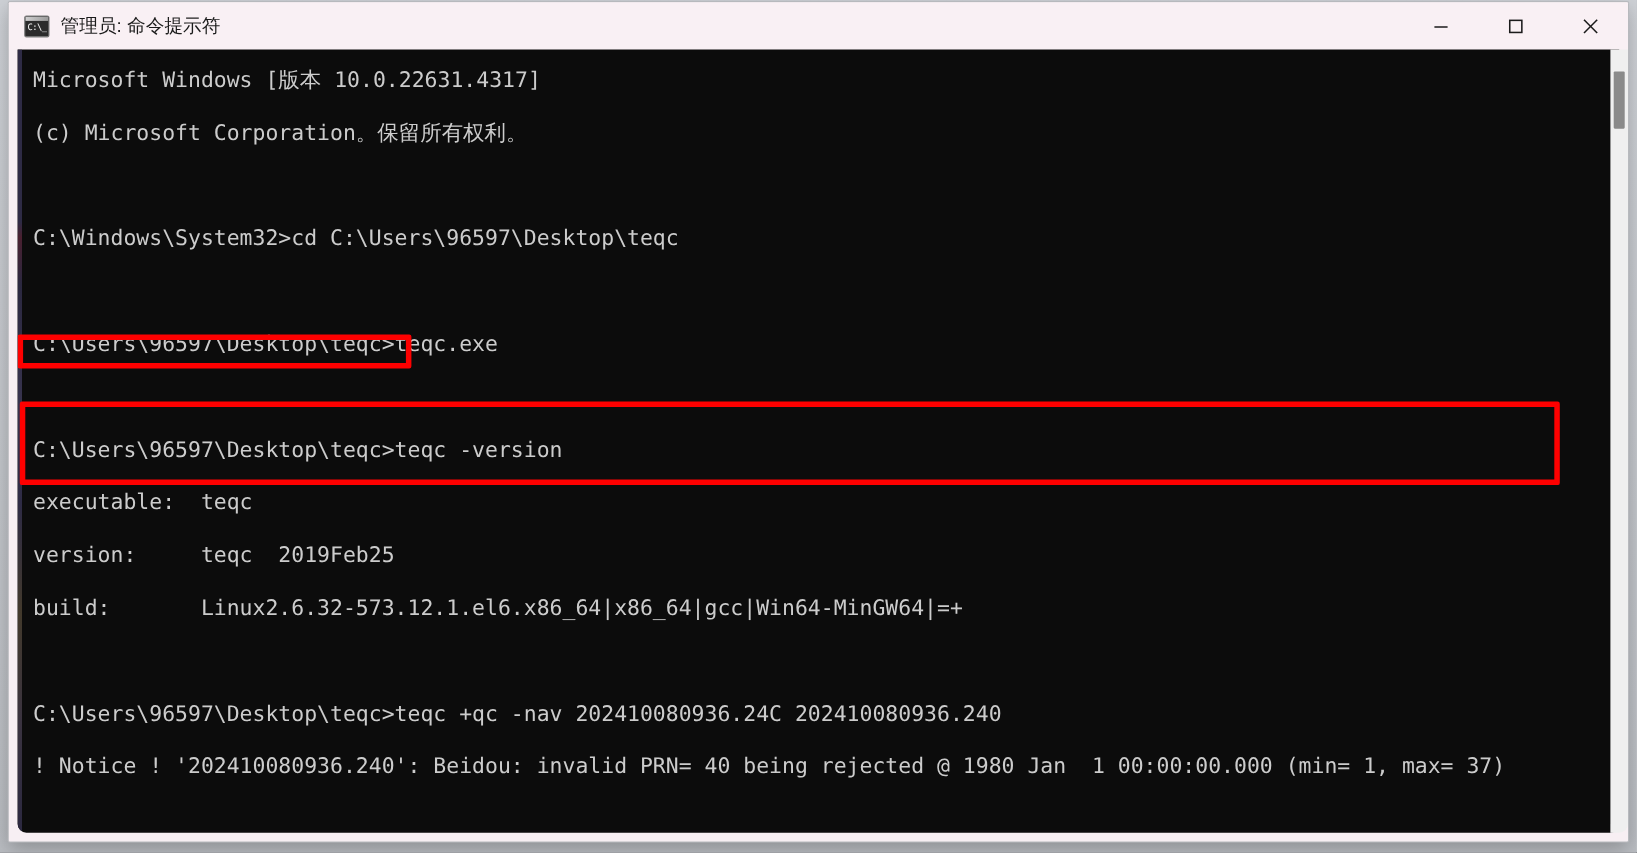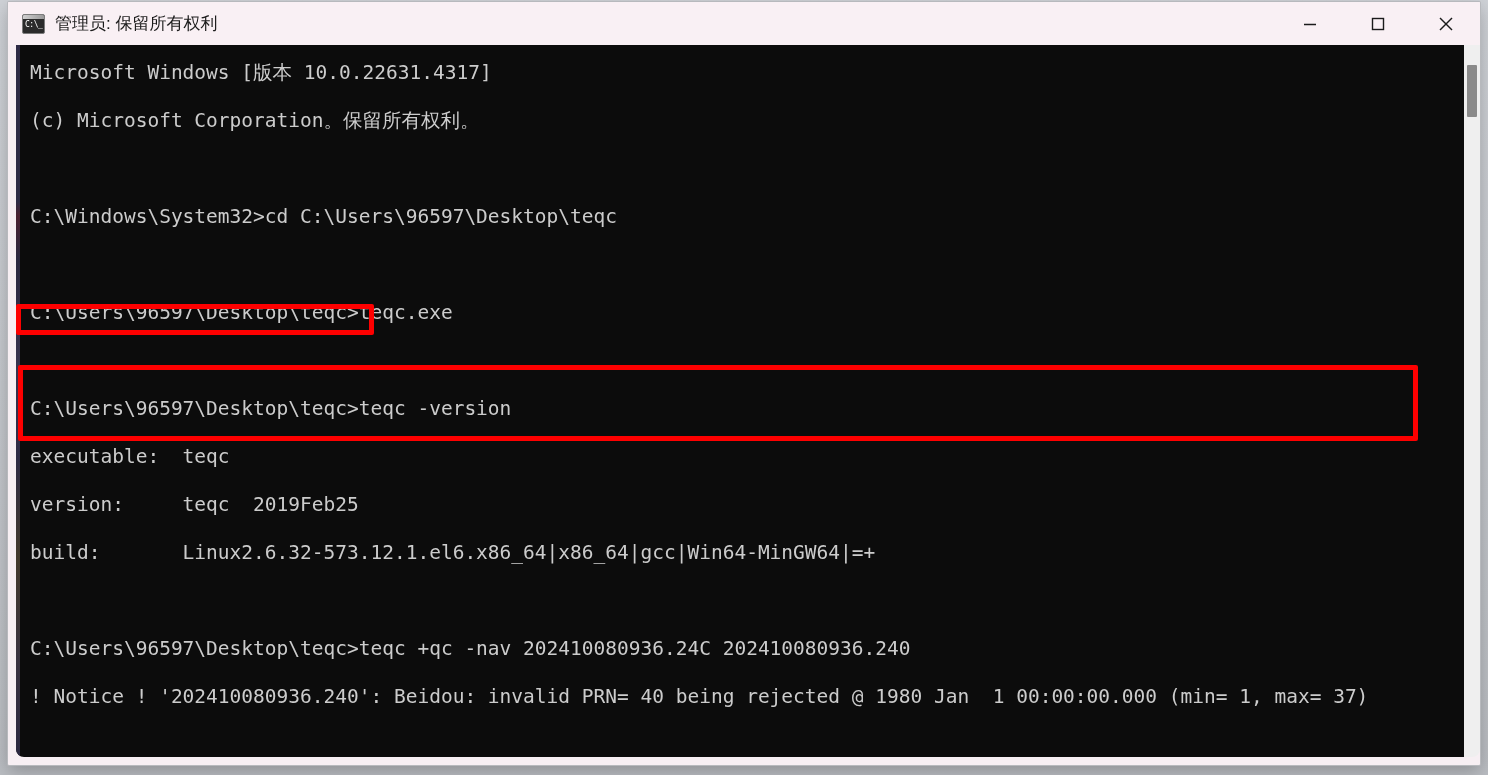--- a/index.html
+++ b/index.html
@@ -202,21 +202,21 @@
 
 <div id="desktop">
 
   <div id="cmd-window">
 
     <div id="titlebar">
       <div id="titlebar-left">
         <div class="cmd-icon">
           <span class="cmd-icon-text">C:\_</span>
         </div>
-        <span id="window-title">管理员: 保留所有权利</span>
+        <span id="window-title">管理员: 命令提示符</span>
       </div>
 
       <div id="window-controls">
         <div class="winbtn">
           <svg width="22" height="22" viewBox="0 0 22 22">
             <line x1="5" y1="11.5" x2="17" y2="11.5" stroke="#1b1b1b" stroke-width="1.4"></line>
           </svg>
         </div>
         <div class="winbtn">
           <svg width="22" height="22" viewBox="0 0 22 22">

